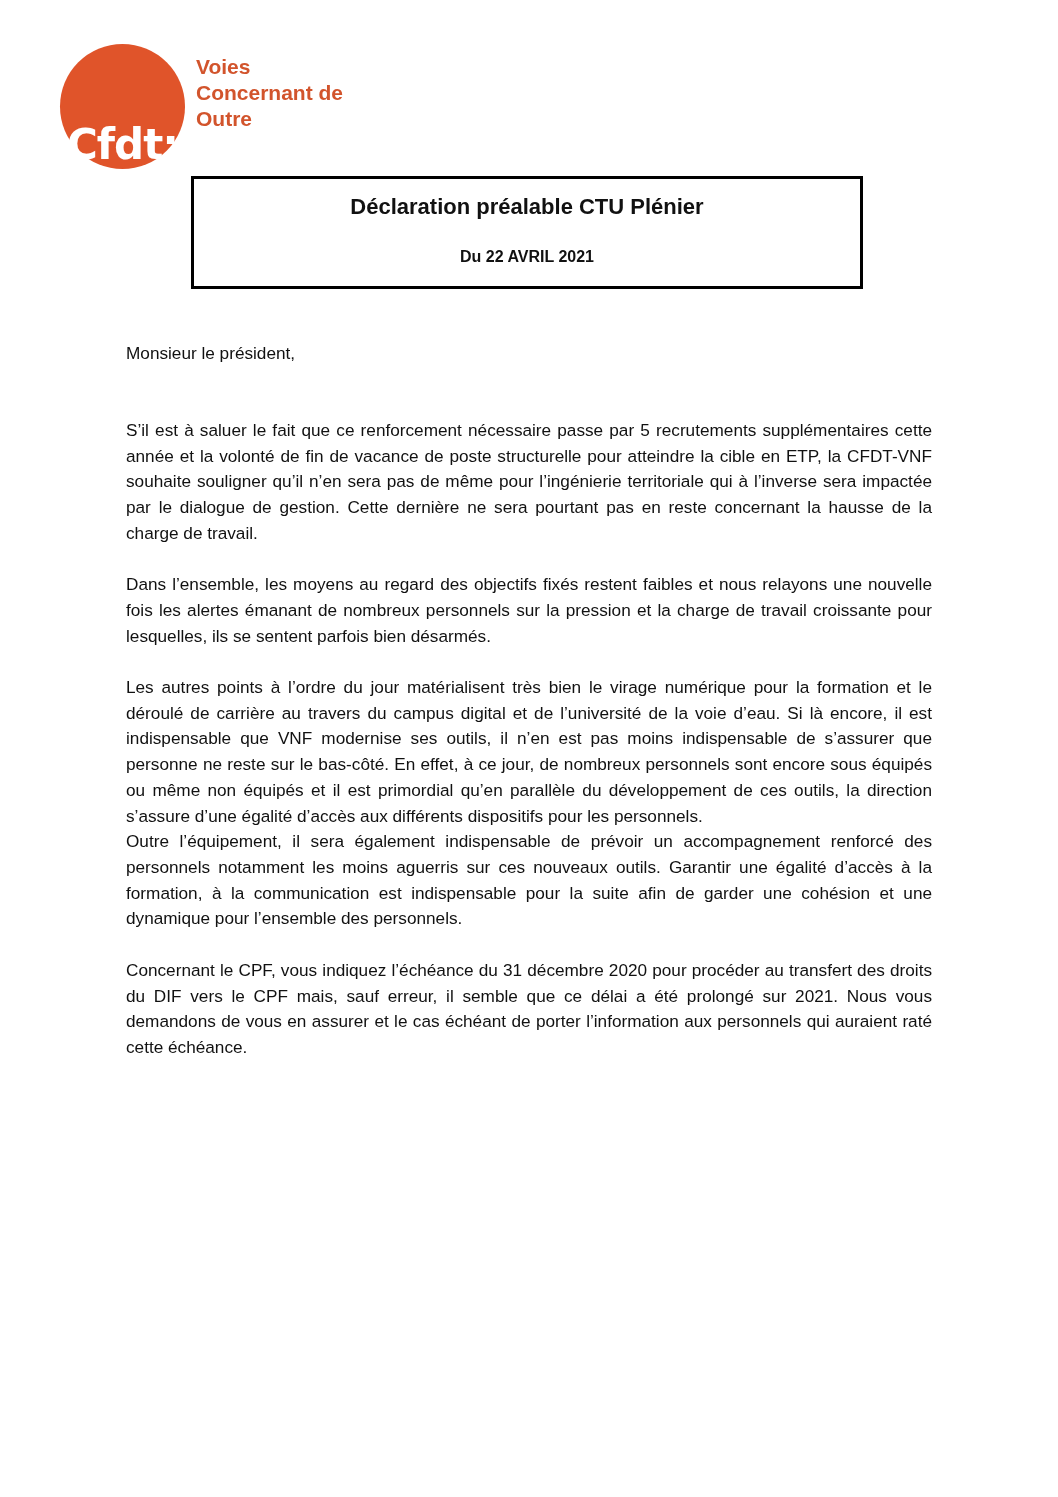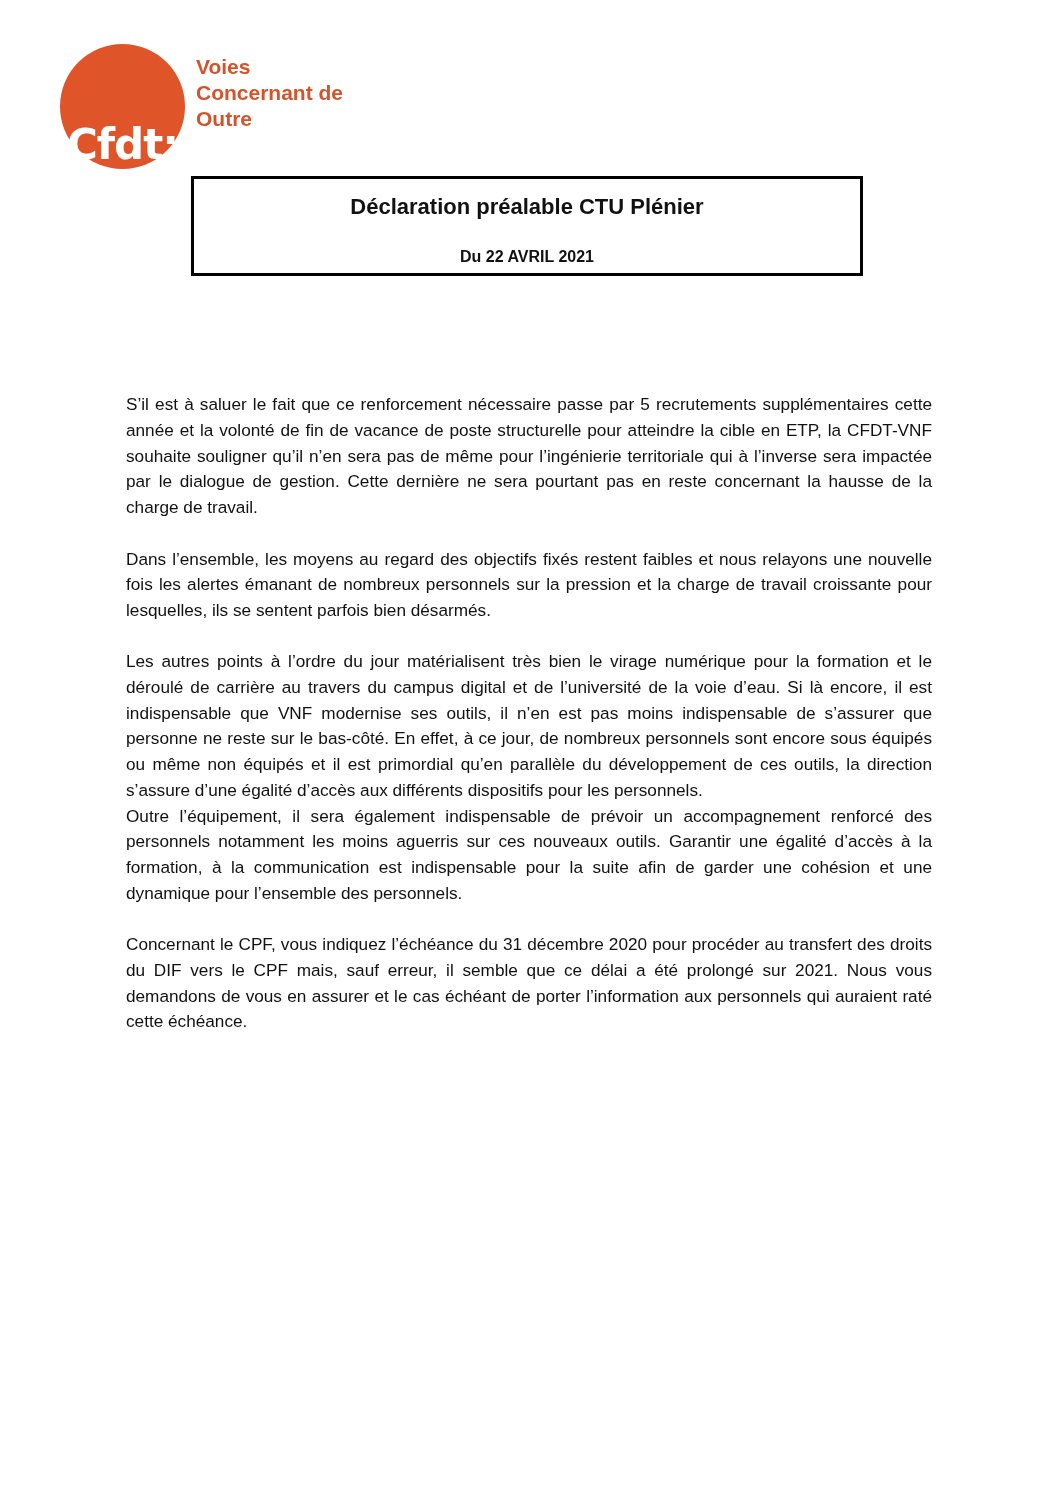--- a/index.html
+++ b/index.html
@@ -5,21 +5,21 @@
   html, body { margin: 0; padding: 0; background: #ffffff; }
   body { width: 1058px; height: 1497px; position: relative; overflow: hidden;
          font-family: "Liberation Sans", "DejaVu Sans", sans-serif; color: #111; }
   .logo { position: absolute; left: 60px; top: 44px; width: 300px; height: 125px; }
   .logo-circle { position: absolute; left: 0; top: 0; width: 125px; height: 125px; border-radius: 50%;
                  background: #e0542a; display: flex; align-items: flex-end; justify-content: center; }
   .logo-circle span { color: #fff; font-weight: bold; font-size: 42px; letter-spacing: -1px;
                       font-family: "DejaVu Sans", sans-serif; }
   .logo-text { position: absolute; left: 136px; top: 10px; color: #d2542c; font-weight: bold;
                font-size: 21px; line-height: 26px; font-family: "Liberation Sans", sans-serif; }
-  .title-box { position: absolute; left: 191px; top: 176px; width: 672px; height: 100px;
+  .title-box { position: absolute; left: 191px; top: 176px; width: 672px; height: 113px;
                border: 3px solid #000; box-sizing: border-box; text-align: center; }
   .title-box .t1 { margin-top: 10px; font-size: 22px; font-weight: bold; line-height: 36px; }
   .title-box .t2 { margin-top: 14px; font-size: 16px; font-weight: bold; line-height: 36px; }
   .body-text { position: absolute; left: 126px; top: 341px; width: 806px; font-size: 17.2px;
                line-height: 25.7px; font-family: "Liberation Sans Narrow", "Liberation Sans", sans-serif; }
   .body-text p { margin: 0; text-align: justify; }
   .gap { height: 25.7px; }
 </style>
 </head>
 <body>
@@ -34,20 +34,21 @@
     <div>Outre</div>
   </div>
 </div>
 
 <div class="title-box">
   <div class="t1">Déclaration préalable CTU Plénier</div>
   <div class="t2">Du 22 AVRIL 2021</div>
 </div>
 
 <div class="body-text">
+  <p>Monsieur le président,</p>
   <div class="gap"></div>
   <div class="gap"></div>
   <p>S’il est à saluer le fait que ce renforcement nécessaire passe par 5 recrutements supplémentaires cette année et la volonté de fin de vacance de poste structurelle pour atteindre la cible en ETP, la CFDT-VNF souhaite souligner qu’il n’en sera pas de même pour l’ingénierie territoriale qui à l’inverse sera impactée par le dialogue de gestion. Cette dernière ne sera pourtant pas en reste concernant la hausse de la charge de travail.</p>
   <div class="gap"></div>
   <p>Dans l’ensemble, les moyens au regard des objectifs fixés restent faibles et nous relayons une nouvelle fois les alertes émanant de nombreux personnels sur la pression et la charge de travail croissante pour lesquelles, ils se sentent parfois bien désarmés.</p>
   <div class="gap"></div>
   <p>Les autres points à l’ordre du jour matérialisent très bien le virage numérique pour la formation et le déroulé de carrière au travers du campus digital et de l’université de la voie d’eau. Si là encore, il est indispensable que VNF modernise ses outils, il n’en est pas moins indispensable de s’assurer que personne ne reste sur le bas-côté. En effet, à ce jour, de nombreux personnels sont encore sous équipés ou même non équipés et il est primordial qu’en parallèle du développement de ces outils, la direction s’assure d’une égalité d’accès aux différents dispositifs pour les personnels.</p>
   <p>Outre l’équipement, il sera également indispensable de prévoir un accompagnement renforcé des personnels notamment les moins aguerris sur ces nouveaux outils. Garantir une égalité d’accès à la formation, à la communication est indispensable pour la suite afin de garder une cohésion et une dynamique pour l’ensemble des personnels.</p>
   <div class="gap"></div>
   <p>Concernant le CPF, vous indiquez l’échéance du 31 décembre 2020 pour procéder au transfert des droits du DIF vers le CPF mais, sauf erreur, il semble que ce délai a été prolongé sur 2021. Nous vous demandons de vous en assurer et le cas échéant de porter l’information aux personnels qui auraient raté cette échéance.</p>

